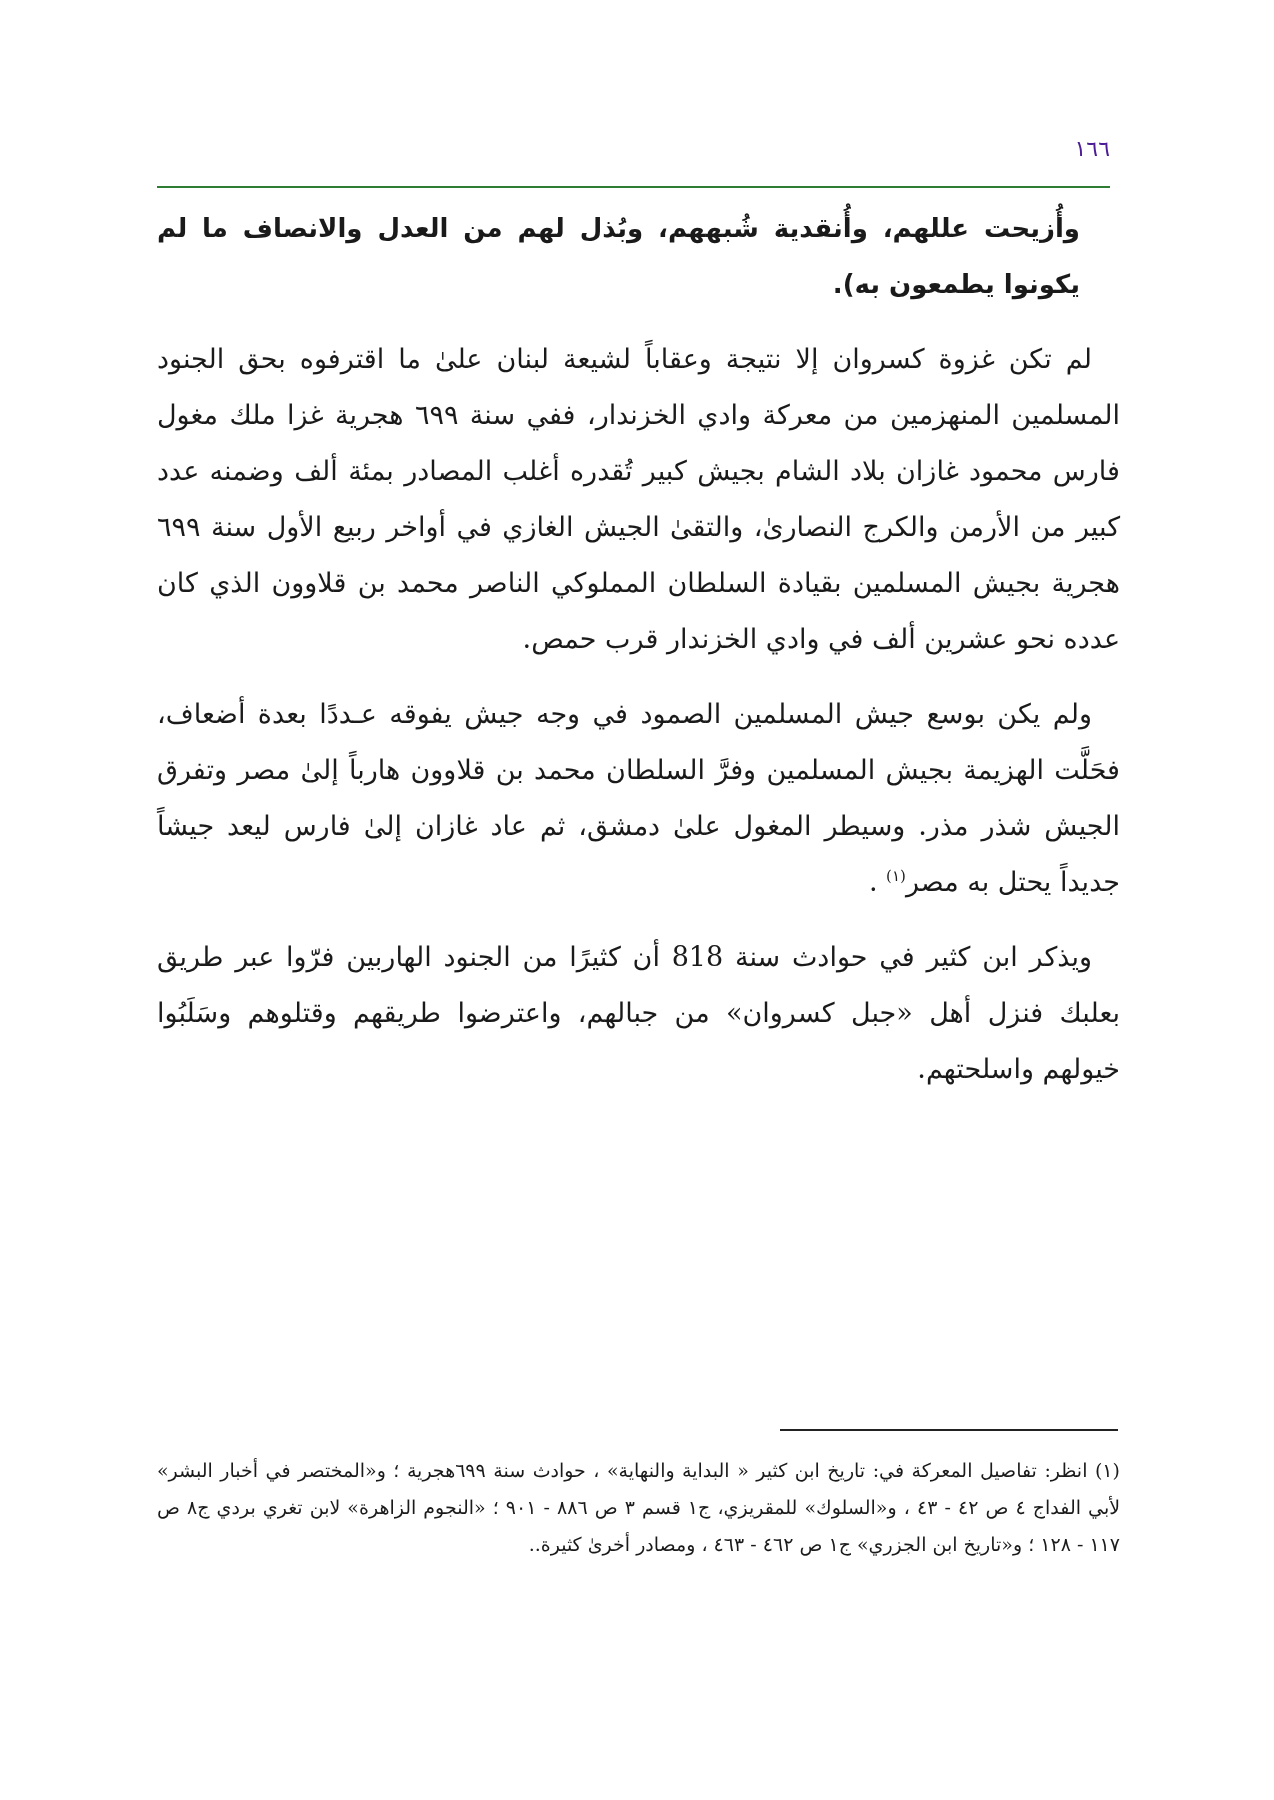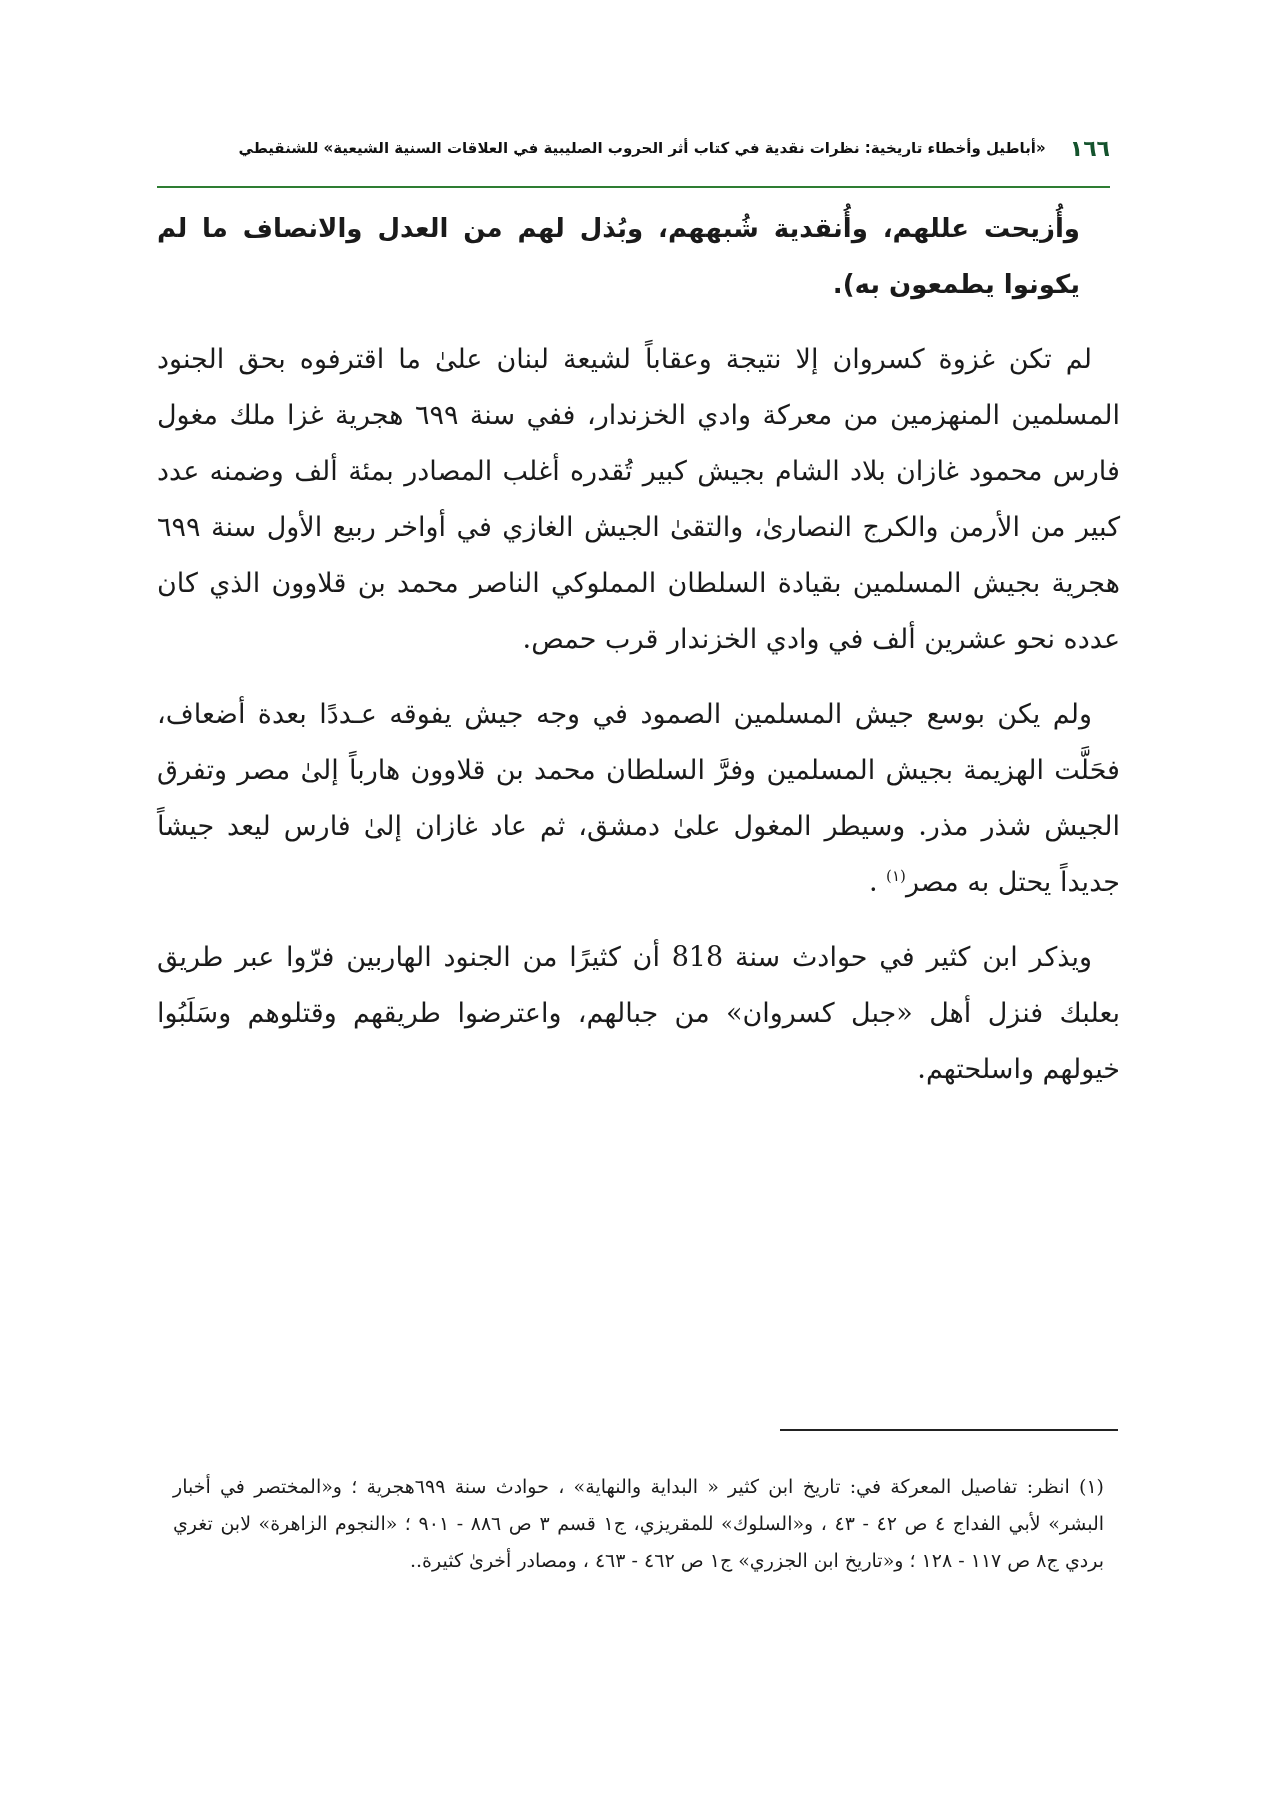--- a/index.html
+++ b/index.html
@@ -27,25 +27,25 @@
       left: 157px;
       width: 953px;
       height: 40px;
       direction: rtl;
       display: flex;
       align-items: center;
       justify-content: flex-start;
     }
     .page-number {
       font-family: "DejaVu Sans", sans-serif;
-      font-weight: bold;
+      font-weight: normal;
       font-size: 22px;
       margin-left: 24px;
       letter-spacing: 1px;
-      color: #14532d;
+      color: #4c1d95;
     }
     .header-title {
       font-family: "DejaVu Sans", sans-serif;
       font-weight: bold;
       font-size: 15px;
       color: #111;
       white-space: nowrap;
     }
     .header-rule {
       position: absolute;
@@ -97,30 +97,29 @@
       top: 1452px;
       left: 157px;
       width: 963px;
       direction: rtl;
       text-align: justify;
       text-align-last: right;
       font-family: "DejaVu Serif", serif;
       font-size: 19px;
       line-height: 37px;
     }
-    .footnote p { margin: 16px; }
+    .footnote p { margin: 0; }
   </style>
 </head>
 <body>
 
 <div class="page">
 
   <div class="running-header">
     <span class="page-number">١٦٦</span>
-    <span class="header-title">«أباطيل وأخطاء تاريخية: نظرات نقدية في كتاب أثر الحروب الصليبية في العلاقات السنية الشيعية» للشنقيطي</span>
   </div>
   <div class="header-rule"></div>
 
   <div class="body-text">
     <p class="quote-block">وأُزيحت عللهم، وأُنقدية شُبههم، وبُذل لهم من العدل والانصاف ما لم يكونوا يطمعون به).</p>
     <p class="indent">لم تكن غزوة كسروان إلا نتيجة وعقاباً لشيعة لبنان علىٰ ما اقترفوه بحق الجنود المسلمين المنهزمين من معركة وادي الخزندار، ففي سنة ٦٩٩ هجرية غزا ملك مغول فارس محمود غازان بلاد الشام بجيش كبير تُقدره أغلب المصادر بمئة ألف وضمنه عدد كبير من الأرمن والكرج النصارىٰ، والتقىٰ الجيش الغازي في أواخر ربيع الأول سنة ٦٩٩ هجرية بجيش المسلمين بقيادة السلطان المملوكي الناصر محمد بن قلاوون الذي كان عدده نحو عشرين ألف في وادي الخزندار قرب حمص.</p>
     <p class="indent"><span>ولم يكن بوسع جيش المسلمين الصمود في وجه جيش يفوقه عـددًا بعدة أضعاف، فحَلَّت الهزيمة بجيش المسلمين وفرَّ السلطان محمد بن قلاوون هارباً إلىٰ مصر وتفرق الجيش شذر مذر. وسيطر المغول علىٰ دمشق، ثم عاد غازان إلىٰ فارس ليعد جيشاً جديداً يحتل به مصر</span><span class="fn-ref">(١)</span><span> .</span></p>
     <p class="indent">ويذكر ابن كثير في حوادث سنة 818 أن كثيرًا من الجنود الهاربين فرّوا عبر طريق بعلبك فنزل أهل «جبل كسروان» من جبالهم، واعترضوا طريقهم وقتلوهم وسَلَبُوا خيولهم واسلحتهم.</p>
   </div>
 

